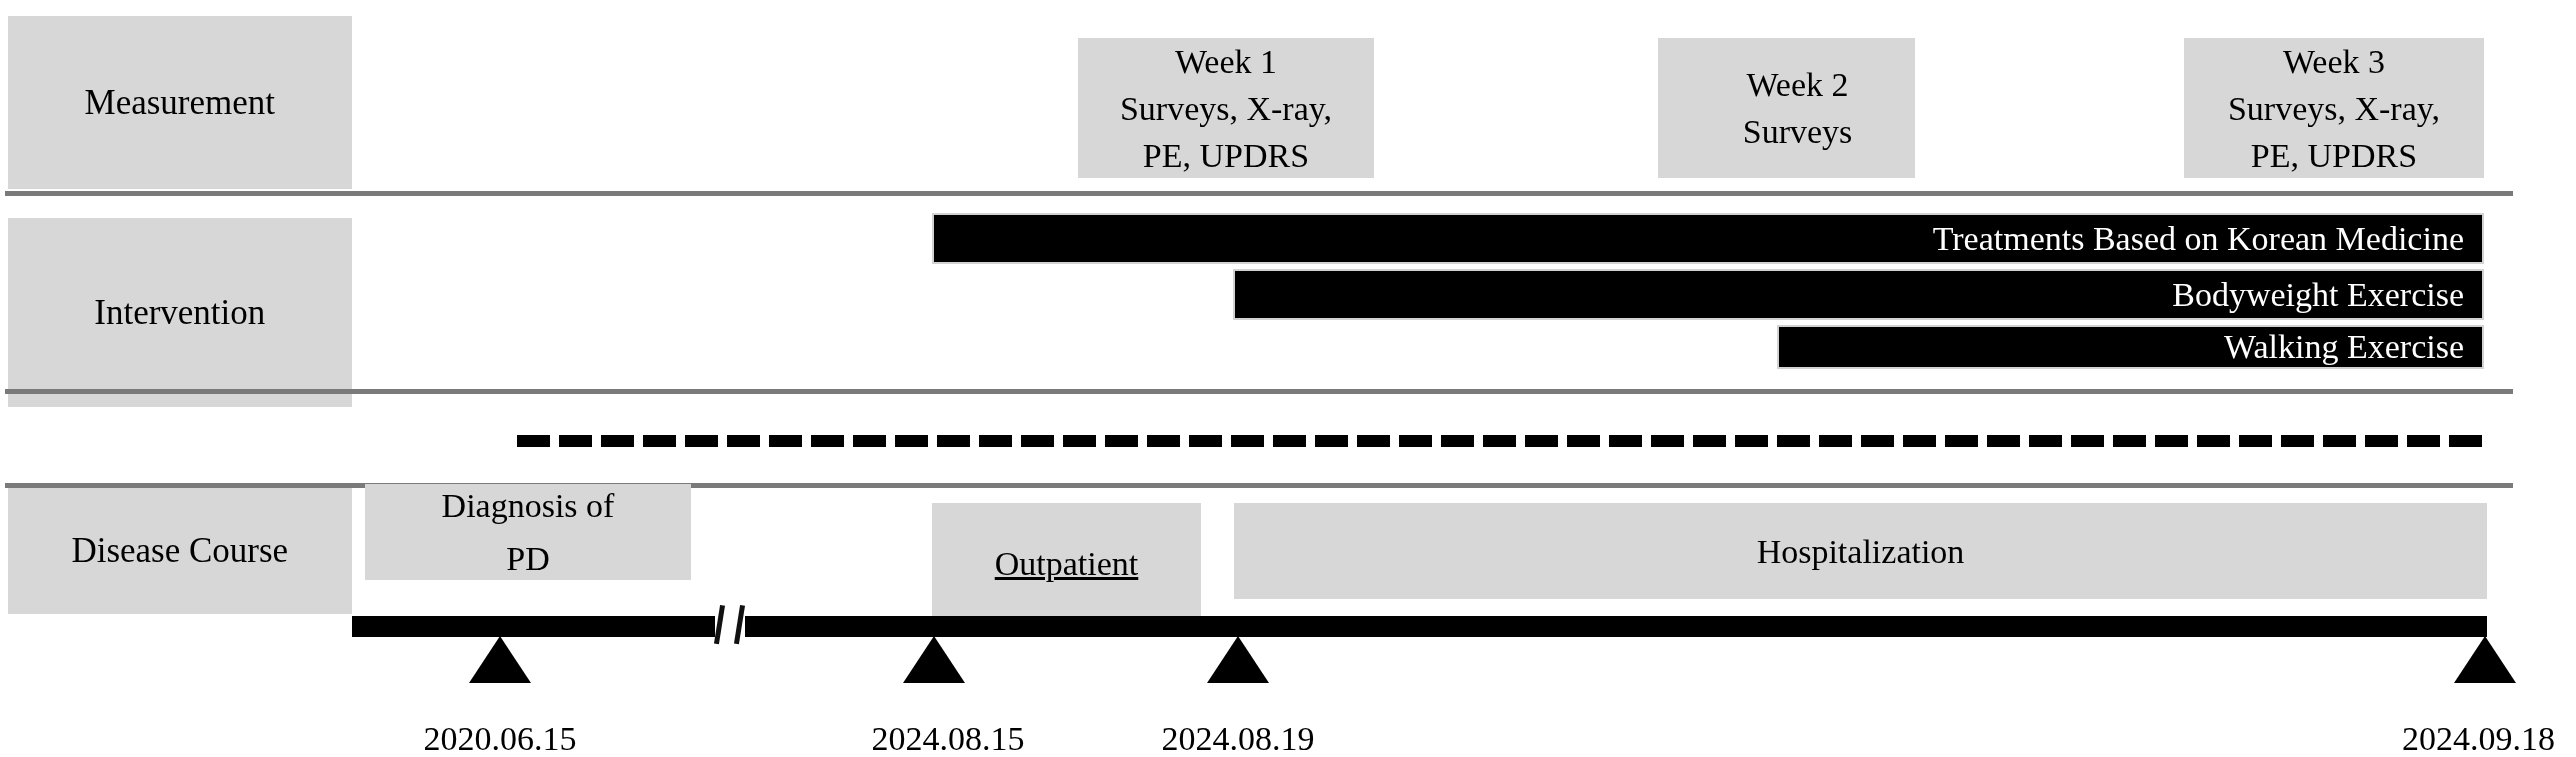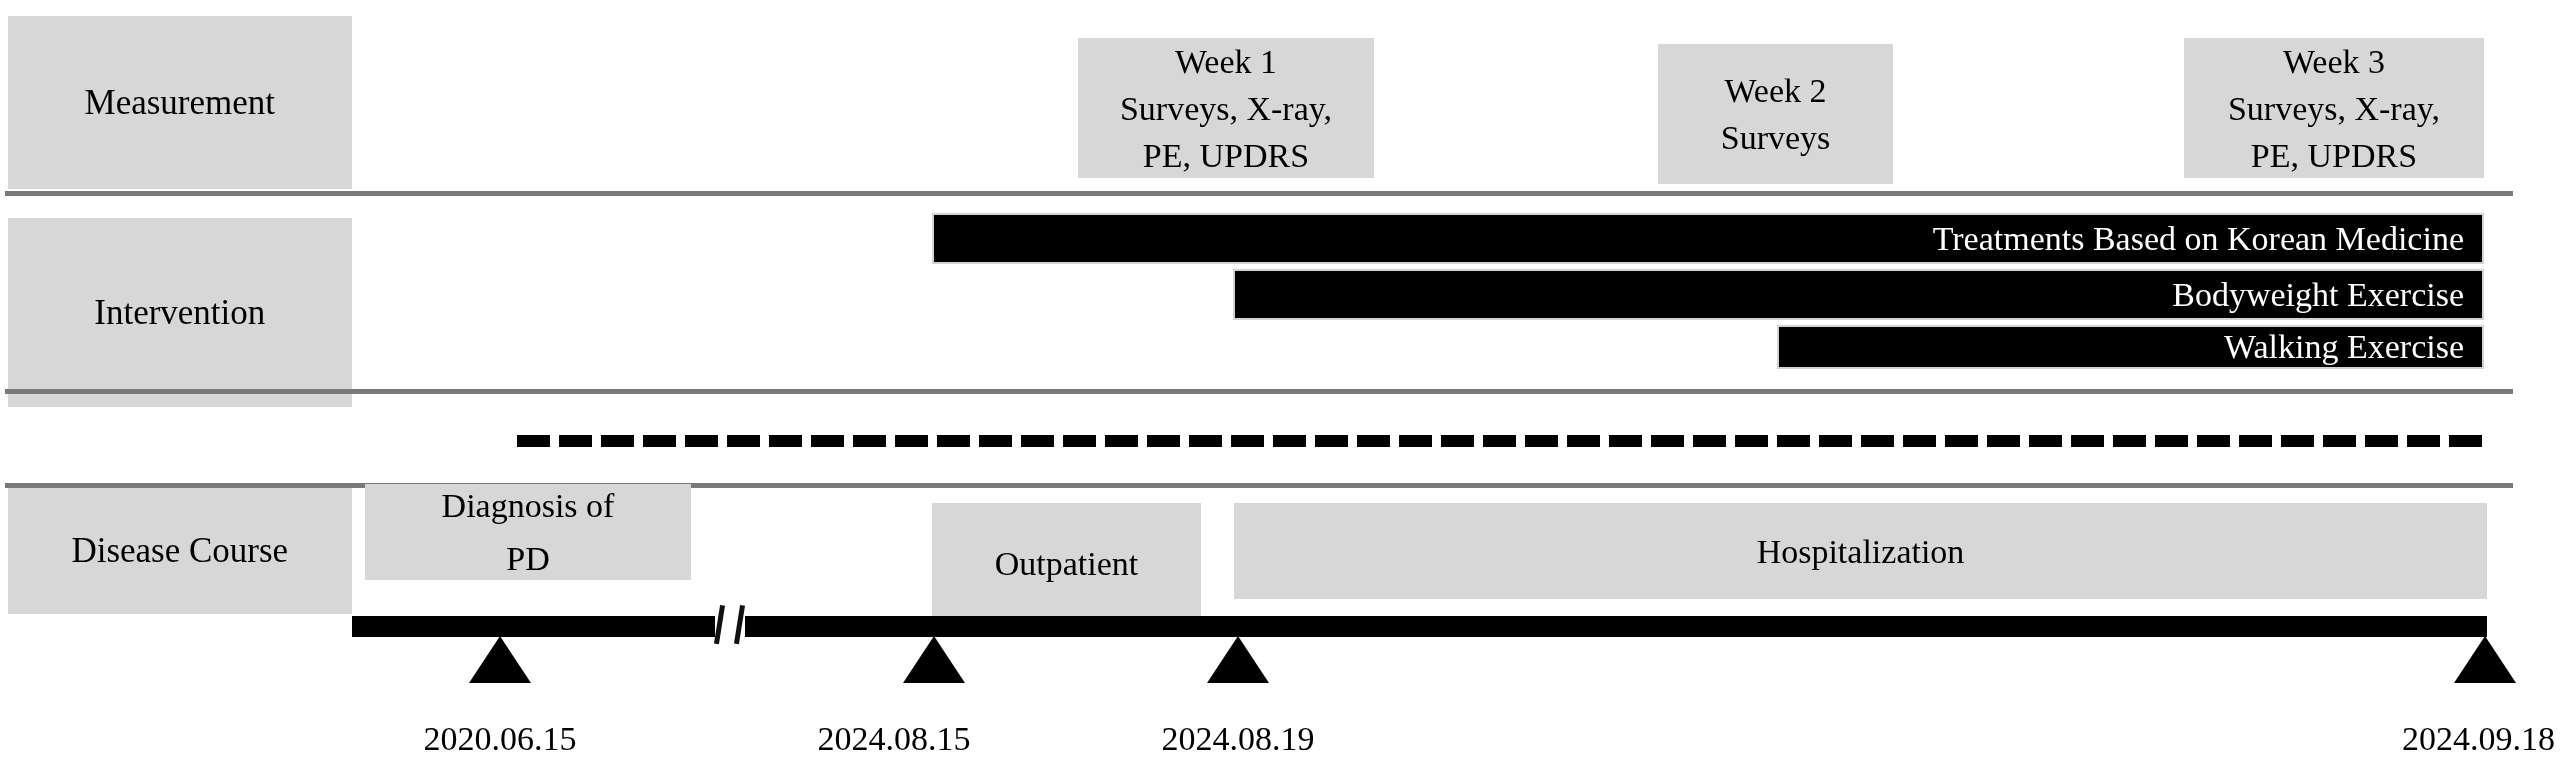--- a/index.html
+++ b/index.html
@@ -71,21 +71,21 @@
   <div class="abs sep" style="left:5.2px;top:191px;width:2508px;"></div>
   <div class="abs sep" style="left:5.2px;top:389px;width:2508px;"></div>
   <div class="abs sep" style="left:5.2px;top:483px;width:2508px;"></div>
 
   <div class="abs graybox boxtext" style="left:1078px;top:38px;width:296px;height:140px;">
     <div>Week 1</div>
     <div>Surveys, X-ray,</div>
     <div>PE, UPDRS</div>
   </div>
 
-  <div class="abs graybox boxtext" style="left:1658px;top:44px;width:235px;height:140px;">
+  <div class="abs graybox boxtext" style="left:1658px;top:38px;width:235px;height:140px;padding-left:22px;">
     <div>Week 2</div>
     <div>Surveys</div>
   </div>
 
   <div class="abs graybox boxtext" style="left:2184px;top:38px;width:300px;height:140px;">
     <div>Week 3</div>
     <div>Surveys, X-ray,</div>
     <div>PE, UPDRS</div>
   </div>
 
@@ -101,38 +101,38 @@
     <span>Walking Exercise</span>
   </div>
 
   <div class="abs dashline" style="left:517px;top:435px;width:1969px;"></div>
 
   <div class="abs graybox boxtext" style="left:365px;top:484px;width:326px;height:96px;gap:6px;">
     <div>Diagnosis of</div>
     <div>PD</div>
   </div>
 
-  <div class="abs graybox boxtext" style="left:932px;top:503px;width:269px;height:120px;">
+  <div class="abs graybox boxtext" style="left:932px;top:503px;width:269px;height:120px;text-decoration:underline;">
     <div>Outpatient</div>
   </div>
 
   <div class="abs graybox boxtext" style="left:1234px;top:503px;width:1253px;height:96px;">
     <div>Hospitalization</div>
   </div>
 
   <div class="abs tbar" style="left:352px;top:616px;width:2135px;height:21px;"></div>
 
   <div class="abs break-gap" style="left:715px;top:613px;width:30px;height:26px;"></div>
   <div class="abs break-stroke" style="left:717px;top:605px;"></div>
   <div class="abs break-stroke" style="left:737px;top:605px;"></div>
 
   <div class="abs tri" style="left:469px;top:636px;"></div>
   <div class="abs tri" style="left:903px;top:636px;"></div>
   <div class="abs tri" style="left:1207px;top:636px;"></div>
   <div class="abs tri" style="left:2454px;top:636px;"></div>
 
   <div class="abs date" style="left:396px;top:704px;width:208px;">2020.06.15</div>
-  <div class="abs date" style="left:790px;top:704px;width:208px;text-align:center;">2024.08.15</div>
+  <div class="abs date" style="left:844px;top:704px;width:208px;text-align:center;">2024.08.15</div>
   <div class="abs date" style="left:1134px;top:704px;width:208px;">2024.08.19</div>
   <div class="abs date" style="left:2384px;top:704px;width:189px;">2024.09.18</div>
 
 </div>
 
 
 </body></html>

